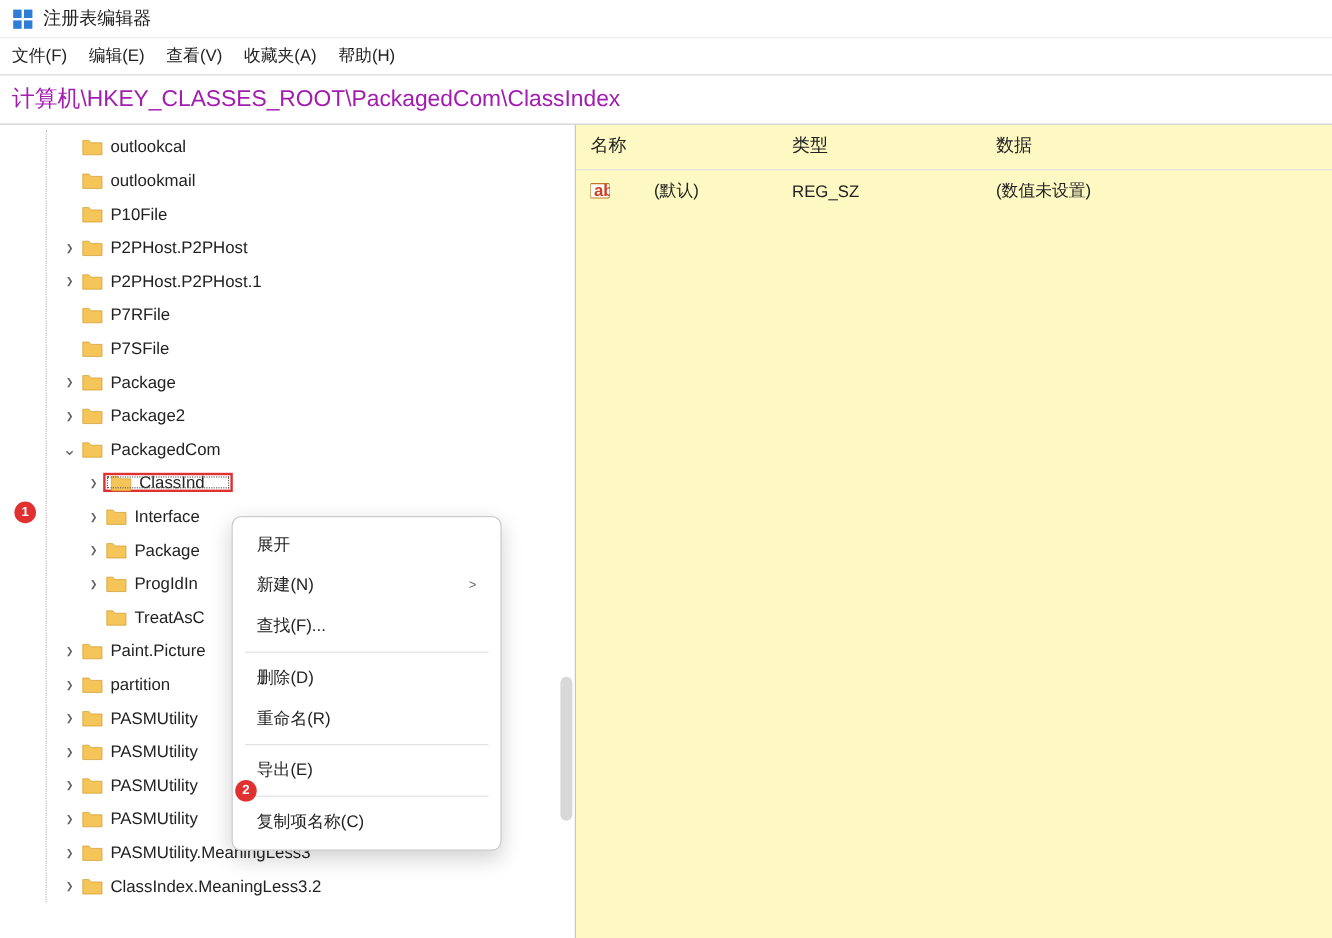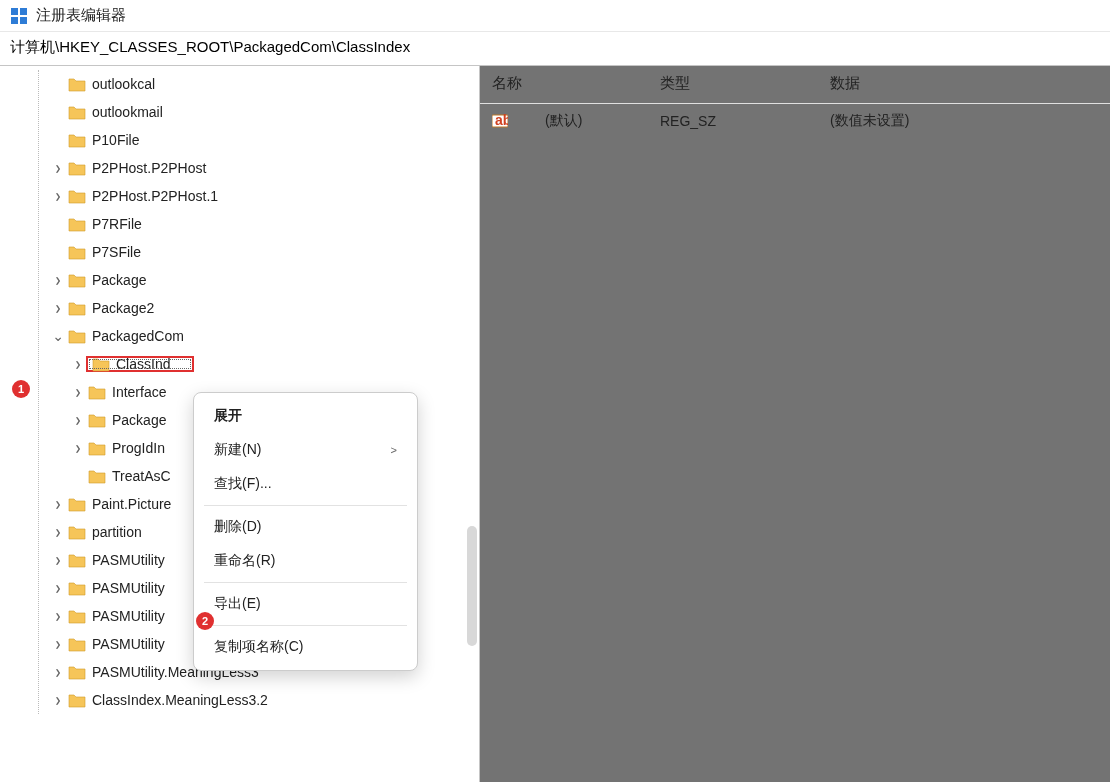--- a/index.html
+++ b/index.html
@@ -10,26 +10,26 @@
 
 .titlebar { display: flex; align-items: center; padding: 6px 10px; background: #fff; border-bottom: 1px solid #e8e8e8; }
 .titlebar .app-icon { width: 18px; height: 18px; margin-right: 8px; }
 .titlebar .title { color: #222; font-size: 15px; }
 
 
 .menubar { display: flex; padding: 6px 10px; border-bottom: 1px solid #d0d0d0; background: #fff; }
 .menubar .mitem { margin-right: 18px; color: #222; cursor: pointer; }
 
 
-.addressbar { padding: 6px 10px 8px 10px; border-bottom: 1px solid #c5c5c5; background: #fff; color: #000000; font-size: 15px; }
+.addressbar { padding: 6px 10px 8px 10px; border-bottom: 1px solid #c5c5c5; background: #fff; color: #a21caf; font-size: 19px; }
 
 
 .content { flex: 1; display: flex; position: relative; }
 .tree-pane { width: 480px; border-right: 1px solid #c5c5c5; overflow: hidden; background: #fff; position: relative; padding-top: 4px; }
-.list-pane { flex: 1; background: #737373; }
+.list-pane { flex: 1; background: #fef9c3; }
 
 
 .tree { position: relative; padding-left: 20px; }
 .tree-row { display: flex; align-items: center; height: 28px; white-space: nowrap; position: relative; }
 .tree-row .exp { width: 16px; color: #666; font-size: 11px; text-align: center; cursor: pointer; user-select: none; }
 .tree-row .folder-icon { width: 18px; height: 15px; margin: 0 6px 0 2px; display: flex; flex-shrink: 0; }
 .tree-row .label { color: #222; }
 .indent1 { padding-left: 30px; }
 .indent2 { padding-left: 50px; }
 .selected-box { display: inline-flex; align-items: center; border: 2px solid #e03030; outline: 1px dotted #666; outline-offset: -4px; padding: 0 22px 0 2px; height: 16px; background: #fff; }
@@ -43,21 +43,21 @@
 .list-row { display: flex; padding: 6px 0; }
 .list-row .col { padding: 2px 12px; color: #222; display:flex; align-items:center;gap:33px; }
 .col.name { width: 168px; }
 .col.type { width: 170px; }
 .col.data { flex: 1; }
 .ab-icon { width: 16px; height: 16px; margin-right: 4px; }
 
 
 .context-menu { position: absolute; left: 193px; top: 326px; width: 225px; background: #fff; border: 1px solid #ccc; border-radius: 8px; box-shadow: 0 6px 18px rgba(0,0,0,0.18); padding: 6px 0; }
 .context-menu .citem { padding: 8px 20px; color: #222; cursor: pointer; display: flex; align-items: center; justify-content: space-between; }
-.context-menu .citem.bold { font-weight: 700; }
+.context-menu .citem.bold { font-weight: 400; }
 .context-menu .sep { height: 1px; background: #e2e2e2; margin: 4px 10px; }
 .context-menu .chev { color: #666; font-size: 11px; }
 .red-box-cm { border: 2px solid #e03030; display: inline-block; padding: 2px 8px; margin-left: -8px; }
 
 
 .badge { position: absolute; width: 18px; height: 18px; border-radius: 50%; background: #e03030; color: #fff; font-size: 11px; display: flex; align-items: center; justify-content: center; font-weight: bold; }
 
 .vscroll-hint { position:absolute; right:2px; top:460px; width:10px; height:120px; background:#d8d8d8; border-radius:5px; }
 </style>
 </head>
@@ -70,20 +70,27 @@
       <svg viewBox="0 0 18 18">
           <rect x="1" y="1" width="7" height="7" fill="#2e7cd6"></rect>
           <rect x="10" y="1" width="7" height="7" fill="#2e7cd6"></rect>
           <rect x="1" y="10" width="7" height="7" fill="#2e7cd6"></rect>
           <rect x="10" y="10" width="7" height="7" fill="#2e7cd6"></rect>
         </svg>
     </span>
     <span class="title">注册表编辑器</span>
   </div>
 
+  <div class="menubar">
+    <span class="mitem">文件(F)</span>
+    <span class="mitem">编辑(E)</span>
+    <span class="mitem">查看(V)</span>
+    <span class="mitem">收藏夹(A)</span>
+    <span class="mitem">帮助(H)</span>
+  </div>
 
   <div class="addressbar">计算机\HKEY_CLASSES_ROOT\PackagedCom\ClassIndex</div>
 
   <div class="content">
 
     <div class="tree-pane">
       <div class="tree" id="tree">
           <div class="tree-row indent1">
             <span class="exp"></span>
             <span class="folder-icon">

